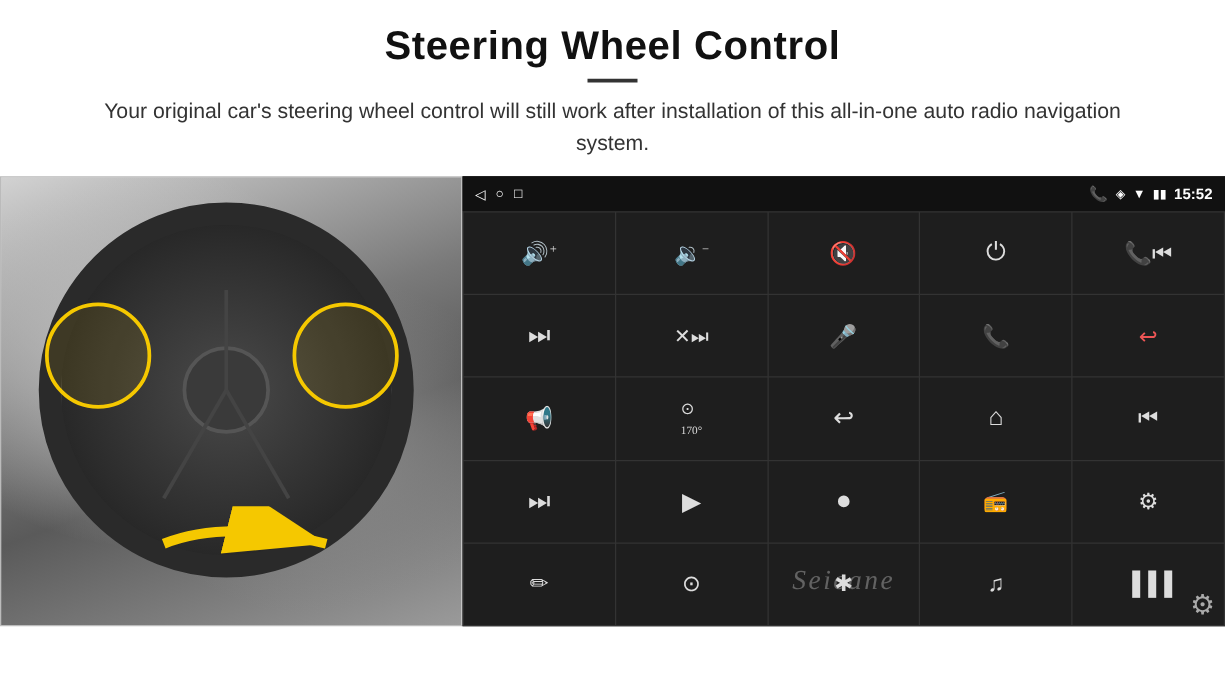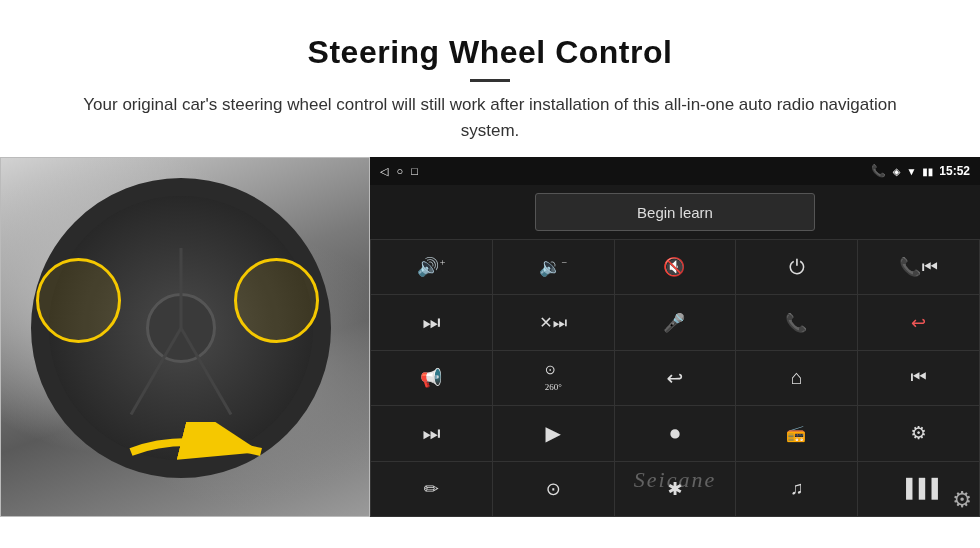--- a/index.html
+++ b/index.html
@@ -16,21 +16,21 @@
       height: 548px;
       display: flex;
       flex-direction: column;
       align-items: center;
       background: #fff;
     }
 
     .header-section {
       width: 100%;
       text-align: center;
-      padding: 34px 60px 8px;
+      padding: 18px 60px 8px;
     }
 
     .main-title {
       font-size: 32px;
       font-weight: 900;
       color: #111;
       letter-spacing: 0.5px;
       margin-bottom: 8px;
       font-family: Arial, sans-serif;
     }
@@ -298,23 +298,20 @@
         </div>
         <div class="status-right">
           <span style="font-size:12px;">📞</span>
           <span style="font-size:10px;">◈</span>
           <span style="font-size:10px;">▼</span>
           <span style="font-size:10px;">▮▮</span>
           <span style="font-size:12px;font-family:Arial;font-weight:bold;text-align:right;">15:52</span>
         </div>
       </div>
 
-      <div class="begin-learn-row">
-        <div class="begin-learn-btn">Begin learn</div>
-      </div>
 
       <div class="controls-grid">
 
         <div class="ctrl-btn">
           <span>🔊<sup style="font-size:10px">+</sup></span>
         </div>
         <div class="ctrl-btn">
           <span>🔉<sup style="font-size:10px">−</sup></span>
         </div>
         <div class="ctrl-btn">
@@ -340,21 +337,21 @@
           <span>📞</span>
         </div>
         <div class="ctrl-btn">
           <span style="color:#e55;">↩</span>
         </div>
 
         <div class="ctrl-btn">
           <span>📢</span>
         </div>
         <div class="ctrl-btn">
-          <span style="font-size:13px;">⊙<br><span style="font-size:9px;">260°</span></span>
+          <span style="font-size:13px;">⊙<br><span style="font-size:9px;">170°</span></span>
         </div>
         <div class="ctrl-btn">
           <span style="font-size:20px;">↩</span>
         </div>
         <div class="ctrl-btn">
           <span style="font-size:20px;">⌂</span>
         </div>
         <div class="ctrl-btn">
           <span style="font-size:18px;">⏮</span>
         </div>

